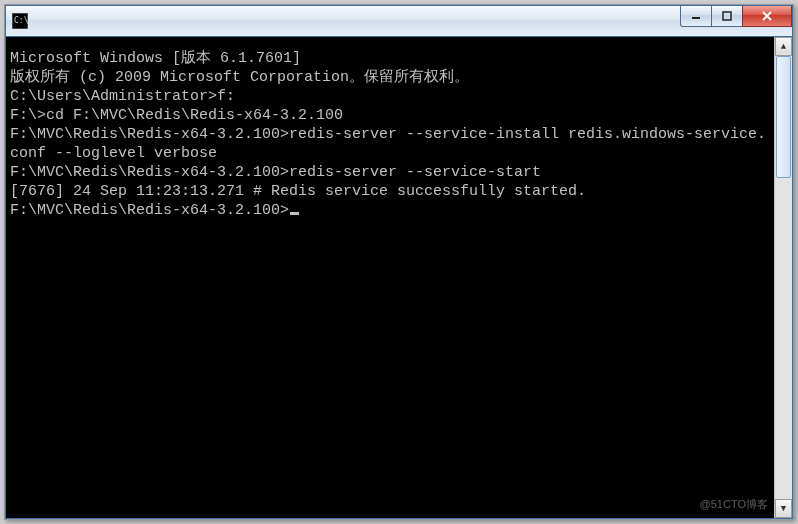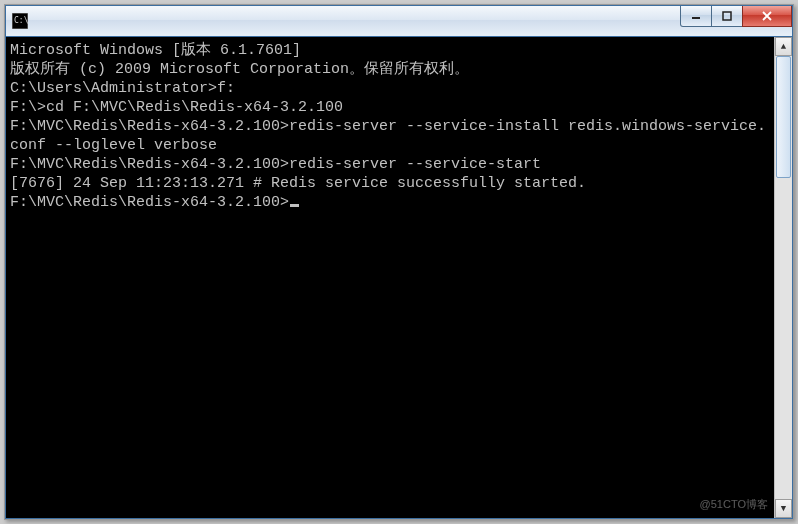--- a/index.html
+++ b/index.html
@@ -9,21 +9,21 @@
   .titlebar{height:30px;background:linear-gradient(#f4f8fc,#dde7f3 45%,#cfdcec 46%,#e8f0f8);display:flex;align-items:center;padding-left:6px;border-bottom:1px solid #3c6ea0;position:relative}
   .titlebar .icon{width:16px;height:16px;display:flex;align-items:center;justify-content:center;margin-right:6px}
   .titlebar .title{font:12px "Segoe UI","Microsoft YaHei",sans-serif;color:#222;white-space:nowrap;overflow:hidden;text-overflow:ellipsis;flex:1}
   .winbtns{position:absolute;right:0;top:0;height:20px;display:flex}
   .winbtn{width:30px;height:20px;border:1px solid #4a6b8a;border-top:none;margin-left:-1px;display:flex;align-items:center;justify-content:center;font:14px/1 sans-serif;color:#2a2a2a;background:linear-gradient(#f6fafe,#d2dfee 45%,#c2d3e6 46%,#e6eef8)}
   .winbtn:first-child{border-bottom-left-radius:3px}
   .winbtn.close{width:48px;background:linear-gradient(#f1a49a,#d9574a 45%,#c53a2c 46%,#e77a6e);color:#fff;border-color:#8a2c22;border-bottom-right-radius:0}
   .winbtn svg{display:block}
   
   .client{position:absolute;left:0;right:0;top:31px;bottom:0;background:#000;display:flex}
-  .console{flex:1;color:#c0c0c0;font:15px/19px "Consolas","SimSun","Courier New",monospace;white-space:pre;padding:4px 4px 0 4px;overflow:hidden;letter-spacing:0}
+  .console{flex:1;color:#c0c0c0;font:15px/19px "Consolas","SimSun","Courier New",monospace;white-space:pre;padding:12px 4px 0 4px;overflow:hidden;letter-spacing:0}
   .console .line{white-space:pre-wrap;word-break:break-all}
   .cursor{display:inline-block;width:9px;height:3px;background:#c0c0c0;vertical-align:-1px;margin-left:1px}
   
   .vscroll{width:17px;background:#e9e9e9;border-left:1px solid #bfbfbf;display:flex;flex-direction:column}
   .sbtn{height:17px;background:linear-gradient(#f6f6f6,#dcdcdc);border:1px solid #9c9c9c;display:flex;align-items:center;justify-content:center;font-size:9px;color:#333}
   .strack{flex:1;background:#e3e3e3;position:relative}
   .sthumb{position:absolute;left:1px;right:1px;top:0;height:120px;background:linear-gradient(90deg,#eef4fb,#cfe0f1);border:1px solid #7da2c7;border-radius:2px}
   
   .watermark{position:absolute;right:24px;bottom:6px;font:11px "Microsoft YaHei",sans-serif;color:rgba(255,255,255,.35);pointer-events:none}
 </style>

